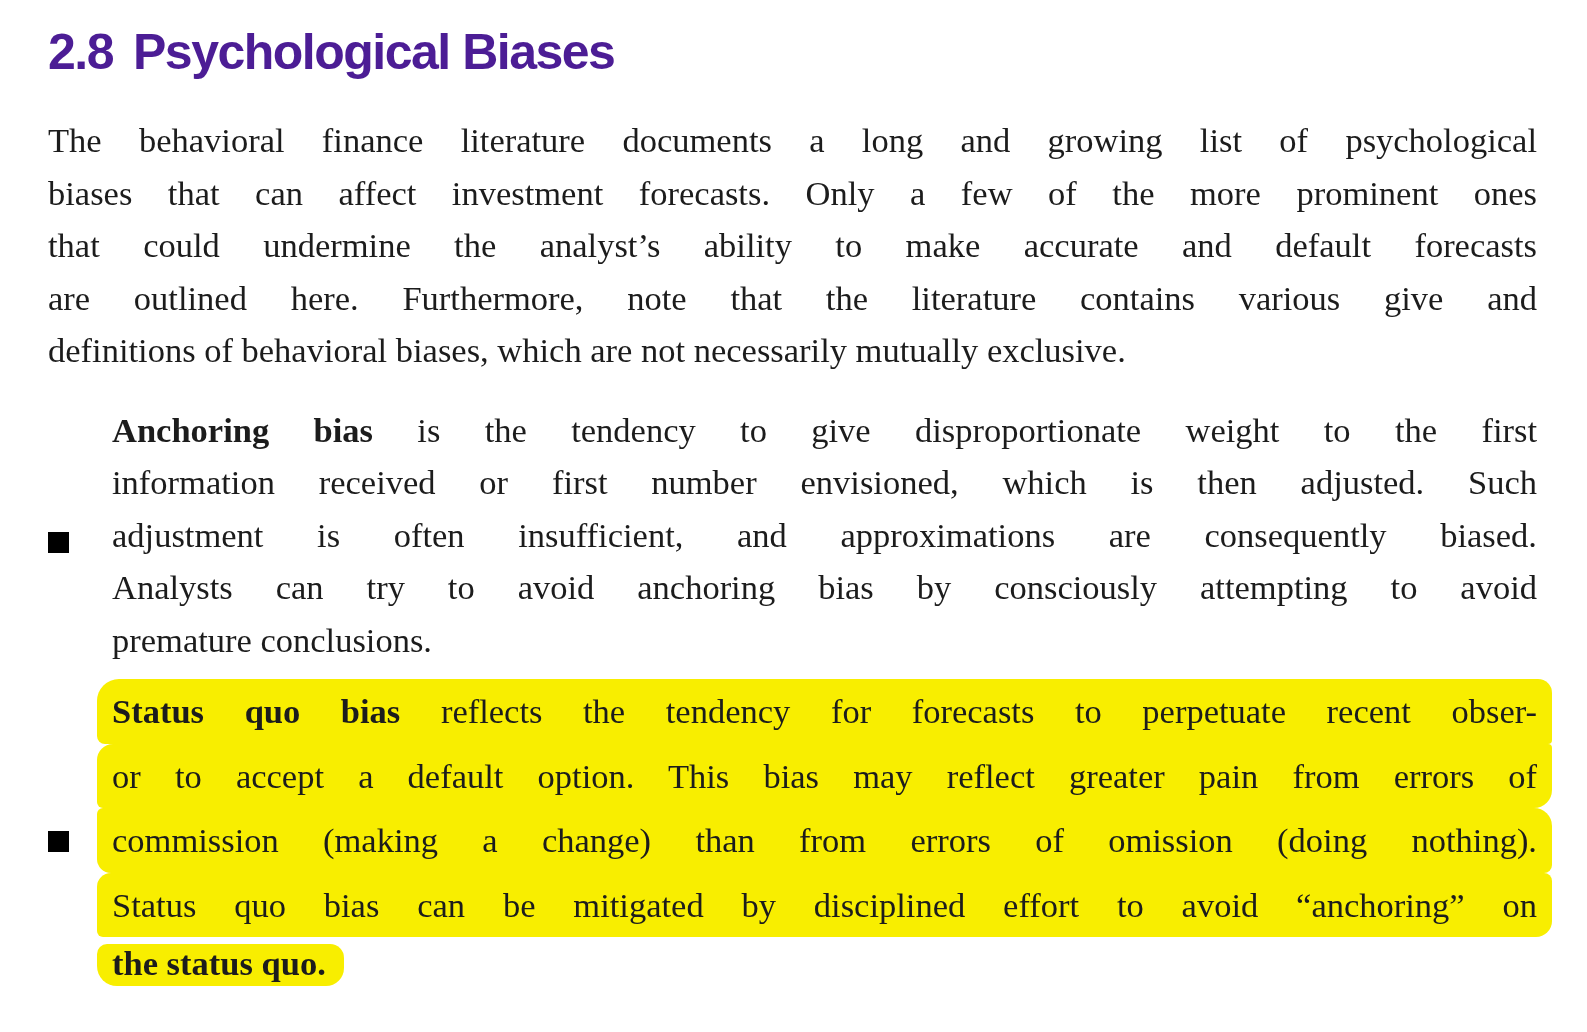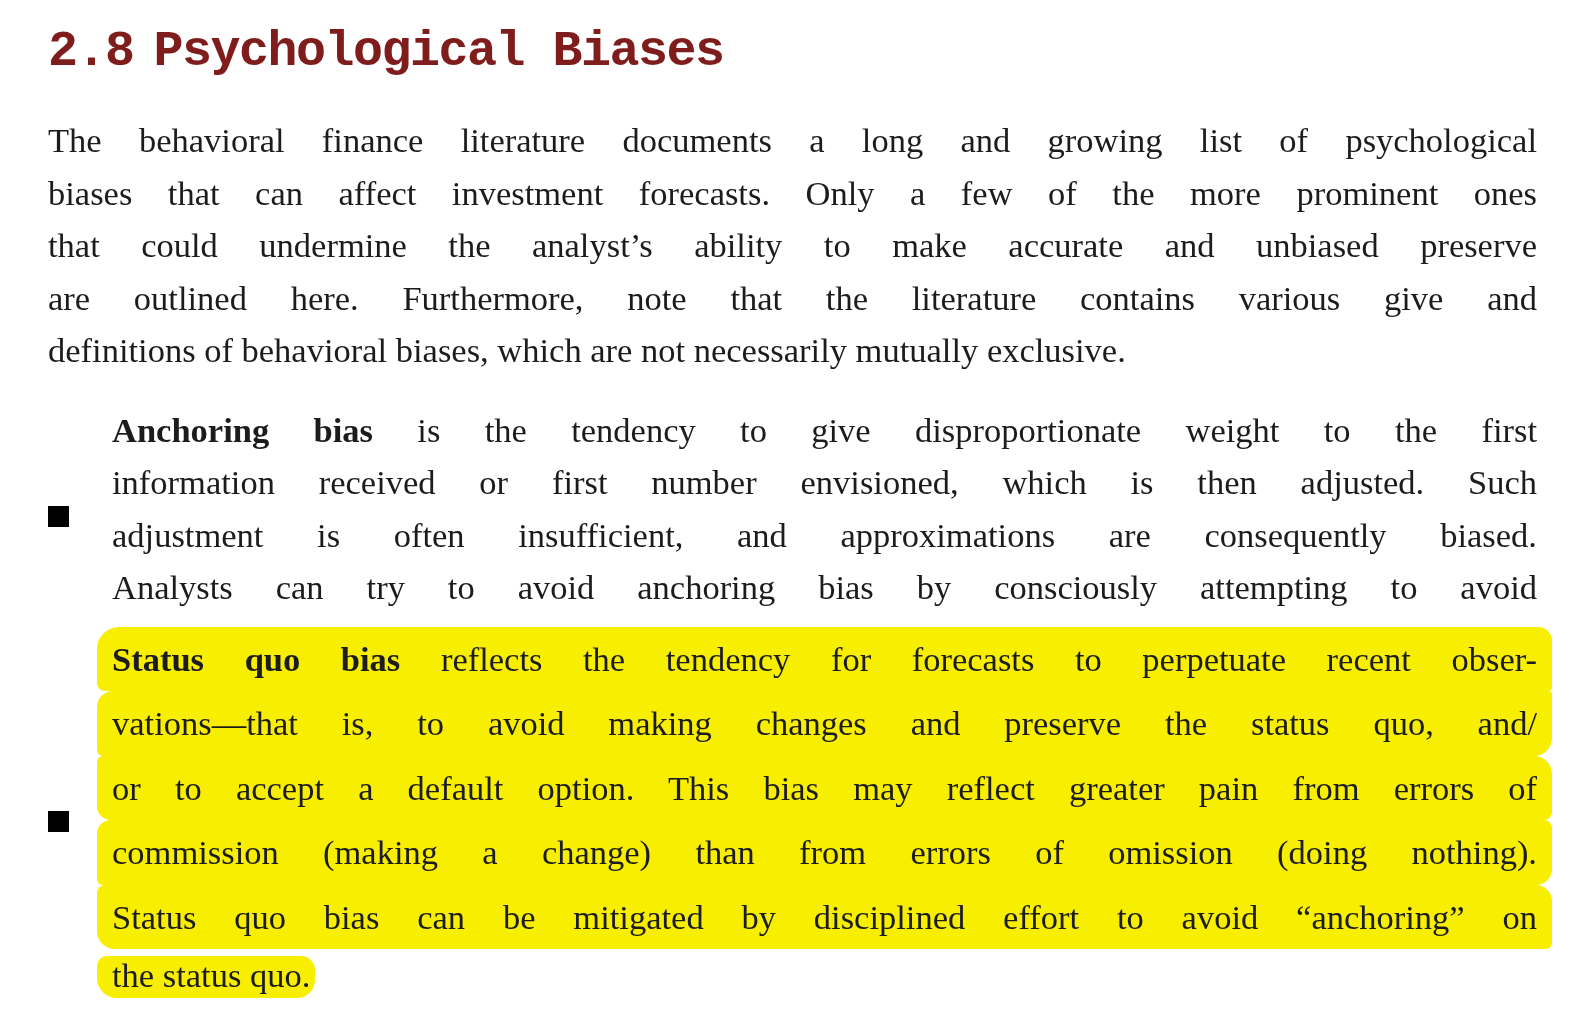--- a/index.html
+++ b/index.html
@@ -13,26 +13,26 @@
     overflow: hidden;
     font-family: "Liberation Serif", serif;
     color: #1c1c1c;
     -webkit-font-smoothing: antialiased;
   }
   .content {
     padding: 20px 50px 0 48px;
   }
   .heading {
     margin: 0;
-    font-family: Liberation Mono, monospace;
+    font-family: Liberation Sans, sans-serif;
     font-weight: 700;
     font-size: 50px;
     line-height: 64px;
     letter-spacing: -1.5px;
-    color: #7f1d1d;
+    color: #4c1d95;
   }
   .heading .num {
     display: inline-block;
     margin-right: 20px;
   }
   .intro {
     margin-top: 30px;
     font-size: 34.5px;
     line-height: 52.5px;
   }
@@ -83,61 +83,62 @@
   .b2 .hl:nth-child(1) { border-radius: 22px 14px 4px 8px; }
   .b2 .hl:nth-child(2) { border-radius: 16px 4px 18px 6px; }
   .b2 .hl:nth-child(3) { border-radius: 6px 18px 8px 14px; }
   .b2 .hl:nth-child(4) { border-radius: 14px 8px 16px 6px; }
   .b2 .hl:nth-child(5) { border-radius: 8px 16px 6px 18px; }
   .hl-last-wrap {
     margin: 0;
   }
   .hl-last {
     background: var(--hl, #f8ee00);
-    padding: 0 5px 4px 15px;
+    padding: 0 18px 4px 15px;
     margin-left: -15px;
     border-radius: 10px 14px 18px 20px;
+    font-weight: bold;
   }
 </style>
 </head>
 <body style="color: rgb(28, 28, 28);">
 
 <div class="content">
 
   <h1 class="heading"><span class="num">2.8</span><span>Psychological Biases</span></h1>
 
   <div class="intro">
     <div class="line">The behavioral finance literature documents a long and growing list of psychological</div>
     <div class="line">biases that can affect investment forecasts. Only a few of the more prominent ones</div>
-    <div class="line">that could undermine the analyst’s ability to make accurate and unbiased preserve</div>
+    <div class="line">that could undermine the analyst’s ability to make accurate and default forecasts</div>
     <div class="line">are outlined here. Furthermore, note that the literature contains various give and</div>
     <div class="line lastline">definitions of behavioral biases, which are not necessarily mutually exclusive.</div>
   </div>
 
   <div class="bullets">
 
     <div class="bullet-item">
       <div class="marker-col">
         <div class="marker"></div>
       </div>
       <div class="bullet-text">
         <div class="line"><span class="term">Anchoring bias</span><span> is the tendency to give disproportionate weight to the first</span></div>
         <div class="line">information received or first number envisioned, which is then adjusted. Such</div>
         <div class="line">adjustment is often insufficient, and approximations are consequently biased.</div>
         <div class="line">Analysts can try to avoid anchoring bias by consciously attempting to avoid</div>
+        <div class="line lastline">premature conclusions.</div>
       </div>
     </div>
 
     <div class="bullet-item">
       <div class="marker-col">
         <div class="marker"></div>
       </div>
       <div class="bullet-text b2">
         <div class="line hl"><span class="term">Status quo bias</span><span> reflects the tendency for forecasts to perpetuate recent obser-</span></div>
-        <div class="line hl">vations—that is, to avoid making changes and preserve the status quo, and/</div>
         <div class="line hl">or to accept a default option. This bias may reflect greater pain from errors of</div>
         <div class="line hl">commission (making a change) than from errors of omission (doing nothing).</div>
         <div class="line hl">Status quo bias can be mitigated by disciplined effort to avoid “anchoring” on</div>
         <div class="line lastline hl-last-wrap"><span class="hl-last">the status quo.</span></div>
       </div>
     </div>
 
   </div>
 
 </div>

